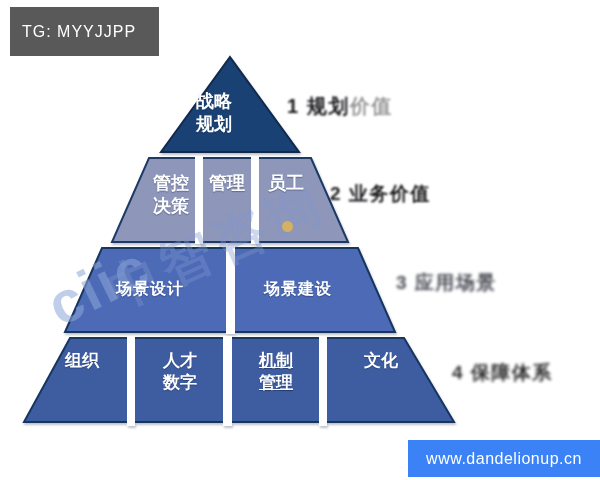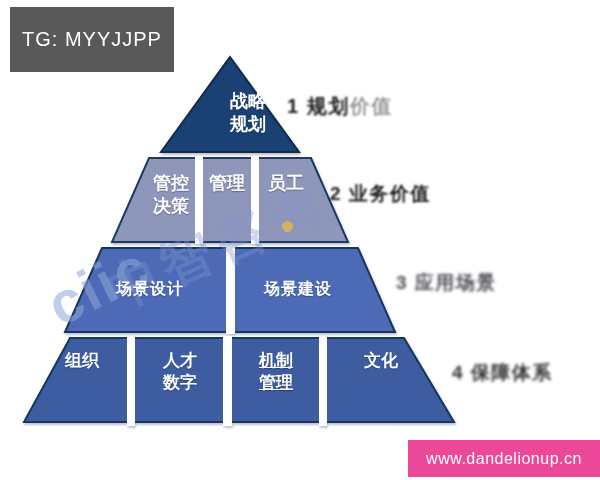--- a/index.html
+++ b/index.html
@@ -5,36 +5,36 @@
   html,body{margin:0;padding:0;}
   body{
     width:600px;height:480px;position:relative;overflow:hidden;
     background:#ffffff;
     font-family:"Liberation Sans","DejaVu Sans",sans-serif;
   }
   .abs{position:absolute;}
   
   .tg-badge{
     left:10px;top:7px;height:33px;min-width:125px;
-    background:#595959;color:#fff;font-size:20px;
-    display:flex;align-items:center;padding:16px 12px;letter-spacing:1px;
+    background:#595959;color:#fff;font-size:16px;
+    display:flex;align-items:center;padding:8px 12px;letter-spacing:1px;
   }
   .site-badge{
     left:408px;top:440px;width:192px;height:37px;
-    background:#ec4899;color:#fff;font-size:16px;
+    background:#3b82f6;color:#fff;font-size:16px;
     display:flex;align-items:center;justify-content:center;letter-spacing:.5px;
   }
   
   svg.pyramid{left:0;top:0;z-index:1;filter:drop-shadow(1px 2px 1px rgba(40,50,80,.30));}
   
   .seg-label{
     z-index:3;color:#fff;font-weight:bold;text-align:center;
     line-height:1.28;text-shadow:0 1px 1px rgba(10,25,60,.35);
   }
-  .l1{left:206px;top:90px;width:84px;font-size:18px;text-align:center;}
+  .l1{left:172px;top:90px;width:84px;font-size:18px;text-align:center;}
   .l2{top:172px;width:72px;font-size:18px;}
   .l2-0{left:135px;} .l2-1{left:191px;} .l2-2{left:250px;}
   .l3{top:279px;width:110px;font-size:16px;letter-spacing:1px;}
   .l3-0{left:95px;} .l3-1{left:243px;}
   .l4{top:350px;width:80px;font-size:17px;}
   .l4-0{left:42px;} .l4-1{left:140px;} .l4-2{left:236px;text-decoration:underline;} .l4-3{left:341px;}
   
   .ann{
     z-index:3;font-weight:bold;color:#17171a;white-space:nowrap;
     letter-spacing:1.5px;filter:blur(1.1px);

